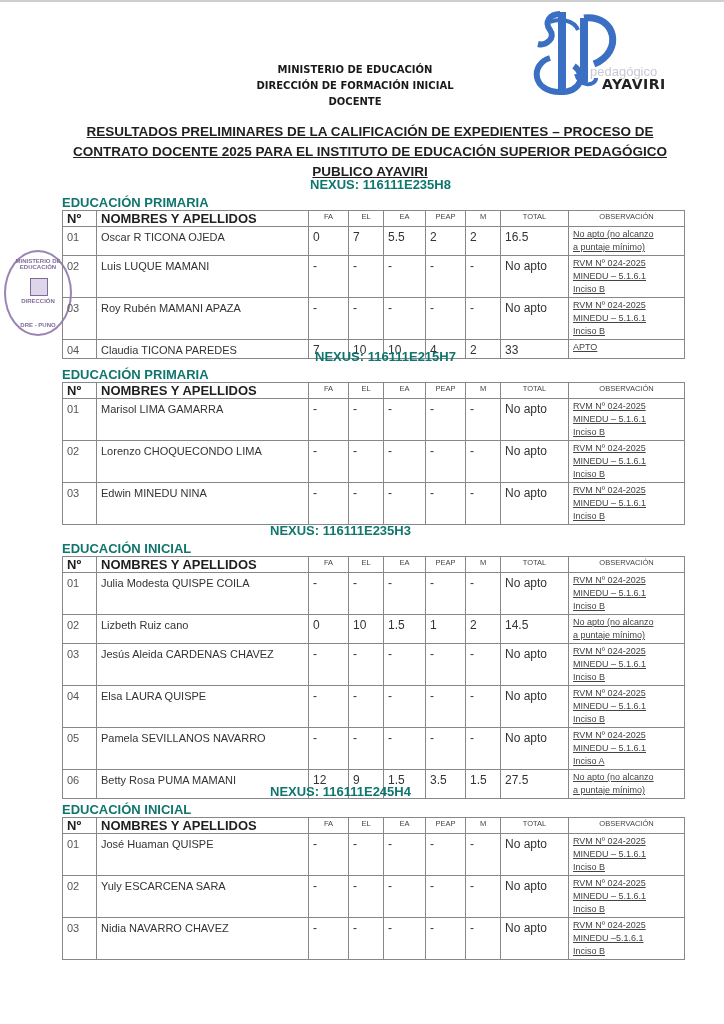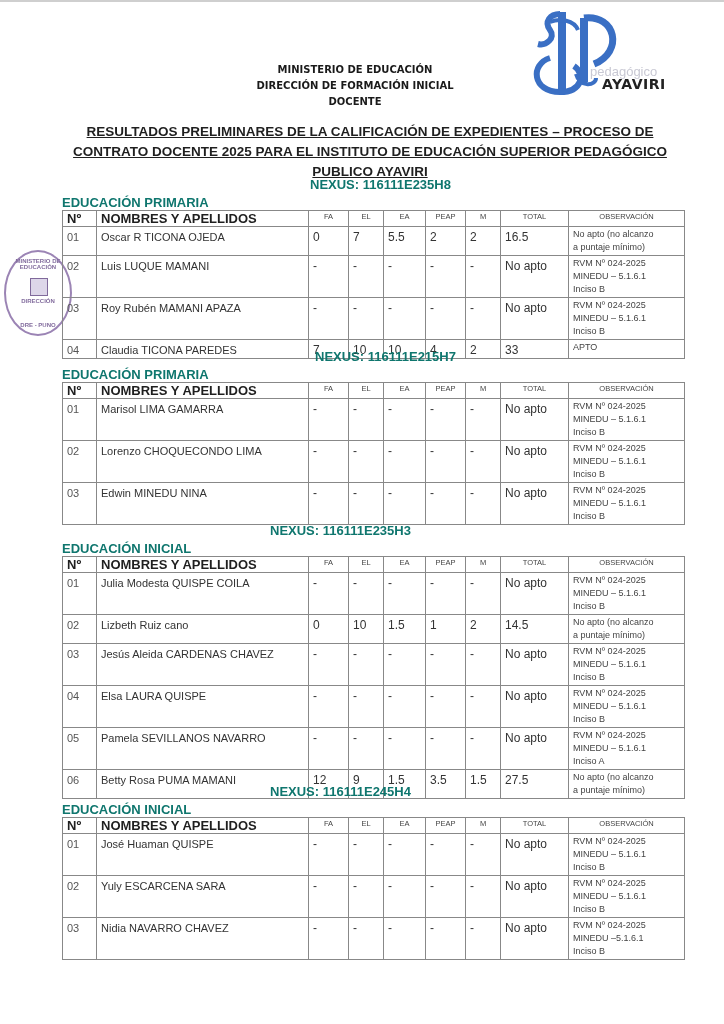--- a/index.html
+++ b/index.html
@@ -23,21 +23,21 @@
   .sec-head { position: relative; height: 16px; font-weight: bold; font-size: 13px; color: #0f766e; text-decoration: underline; }
   .sec-head .level { position: absolute; left: 0; bottom: 0; }
   .sec-head .nexus { position: absolute; bottom: 18px; padding-left: 13px; }
   table { border-collapse: collapse; width: 622px; table-layout: fixed; }
   td, th { border: 1px solid #888; padding: 0 4px; vertical-align: top; font-weight: normal; }
   th { font-size: 7.5px; color: #444; height: 12px; line-height: 12px; text-align: center; }
   th.no, th.name { font-size: 13px; font-weight: bold; color: #1f1f1f; text-align: left; height: 15px; line-height: 15px; }
   td { font-size: 11px; color: #333; line-height: 16px; padding-top: 2px; }
   td.score { font-size: 12px; }
   td.total { font-size: 12px; margin-left: 40px; }
-  td.obs { font-size: 9px; line-height: 13px; color: #444; padding-top: 1px; padding-bottom: 1px; }
+  td.obs { font-size: 9px; line-height: 13px; color: #444; padding-top: 1px; padding-bottom: 1px; text-decoration: underline; }
   td.no { color: #555; }
   col.c-no { width: 34px; } col.c-name { width: 212px; } col.c-fa { width: 40px; } col.c-el { width: 35px; }
   col.c-ea { width: 42px; } col.c-peap { width: 40px; } col.c-m { width: 35px; } col.c-total { width: 68px; } col.c-obs { width: 116px; }
   tr.tall td { height: 38px; }
   tr.mid td { height: 26px; }
   tr.short td { height: 14px; }
   .stamp {
     position: absolute; left: 4px; top: 250px; width: 64px; height: 82px;
     border: 2px solid #8a6fa8; border-radius: 50%; color: #6a4f8a; font-size: 6px; font-weight: bold;
     text-align: center; opacity: 0.85; background: rgba(255,255,255,0.3);

